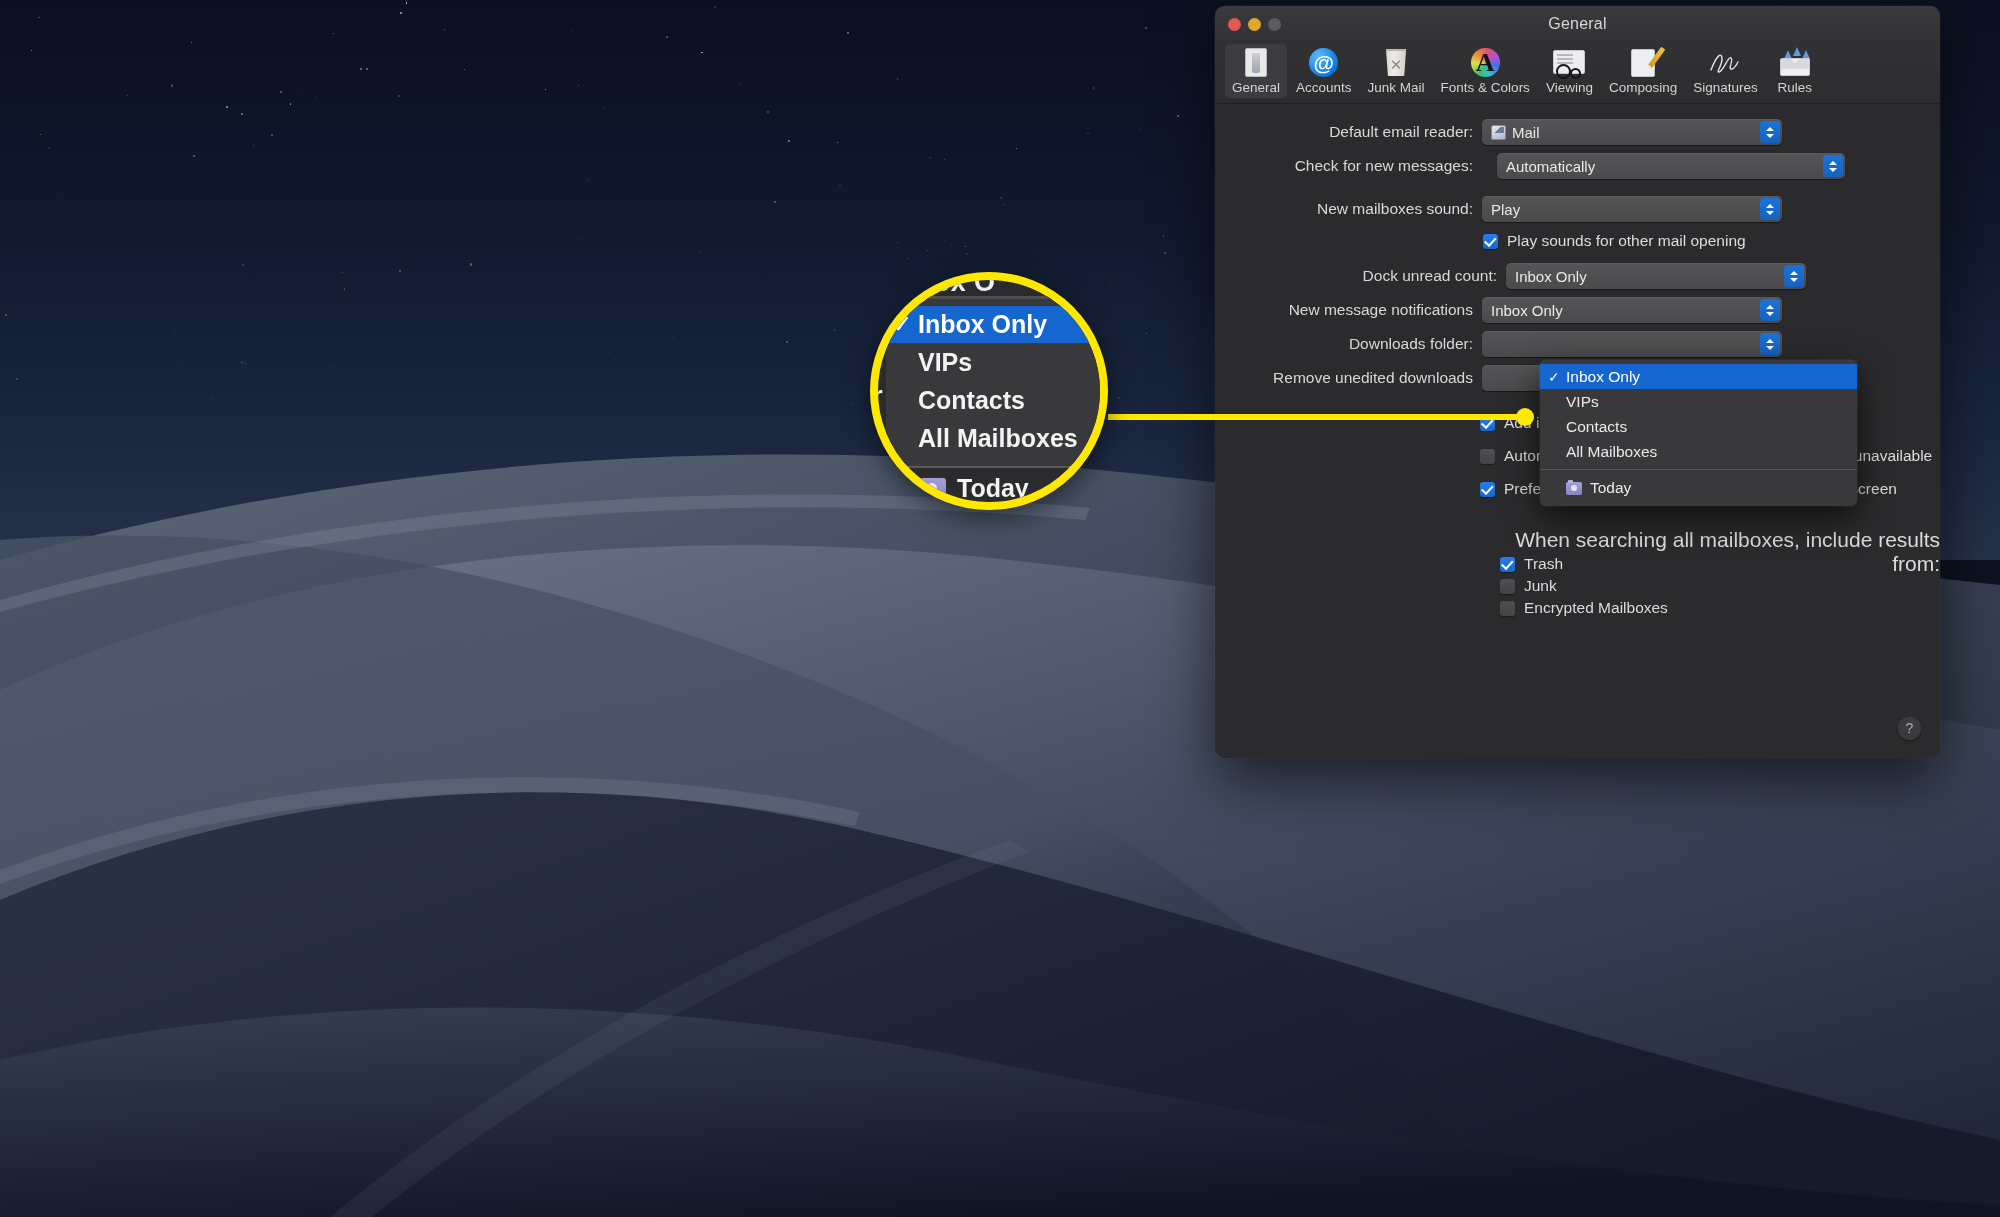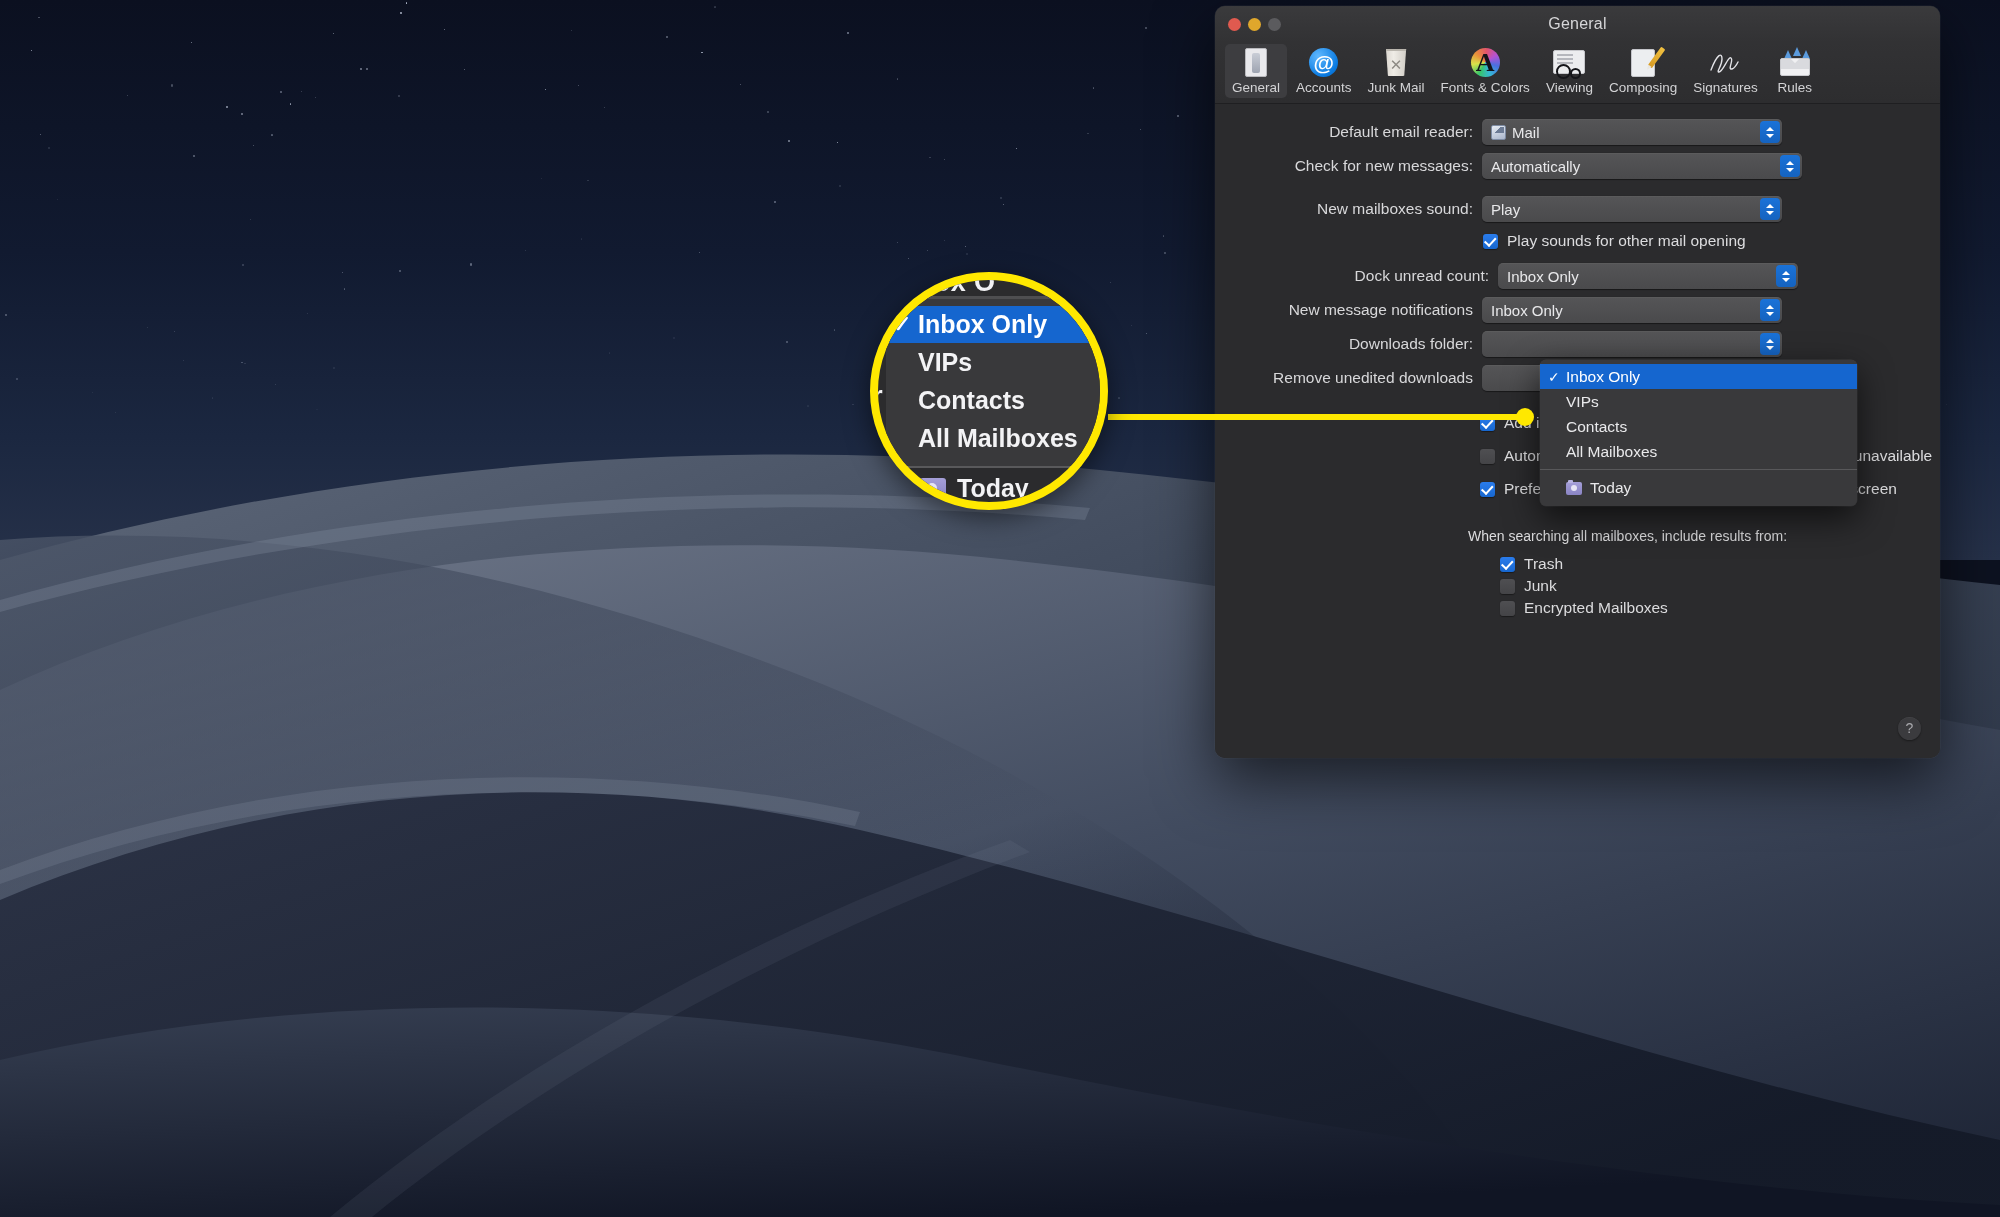--- a/index.html
+++ b/index.html
@@ -130,21 +130,21 @@
 
   
   .cbrow { position:absolute; display:flex; align-items:center; gap:9px; }
   .cb { width:15px; height:15px; border-radius:3px; flex:none; position:relative; }
   .cb.on { background:linear-gradient(180deg,#2a7cec,#1767cf); box-shadow:0 .5px 1px rgba(0,0,0,.4); }
   .cb.on:after { content:""; position:absolute; left:4px; top:1.5px; width:4.5px; height:8.5px;
      border:solid #fff; border-width:0 2px 2px 0; transform:rotate(43deg); }
   .cb.off { background:linear-gradient(180deg,#4f4f52,#444447); box-shadow:0 .5px 1px rgba(0,0,0,.4); }
   .cbtext { font-size:15.5px; color:#dcdcde; white-space:nowrap; }
 
-  .sectitle { position:absolute; font-size:14px; color:#dcdcde; }
+  .sectitle { position:absolute; font-size:21px; color:#dcdcde;text-align:right; }
 
   .helpbtn {
     position:absolute; right:19px; bottom:18px; width:23px; height:23px; border-radius:50%;
     background:#3b3b3e; box-shadow:inset 0 .5px 0 rgba(255,255,255,.08), 0 1px 2px rgba(0,0,0,.4);
     color:#a9a9ad; font-size:14px; text-align:center; line-height:23px;
   }
 
   
   .menu {
     position:absolute; left:1540px; top:360px; width:317px;
@@ -466,21 +466,21 @@
           <span>Mail</span>
           <div class="stepper">
             <div class="chev up"></div>
               <div class="chev dn"></div>
           </div>
         </div>
       </div>
 
       <div class="row" style="left:0; top:49px; width:700px;">
         <div class="rlabel" style="width:258px;">Check for new messages:</div>
-        <div class="popup" style="margin-left:9px; width:320px;">
+        <div class="popup" style="margin-left:24px; width:348px;">
           <span>Automatically</span>
           <div class="stepper">
             <div class="chev up"></div>
               <div class="chev dn"></div>
           </div>
         </div>
       </div>
 
       <div class="row" style="left:0; top:92px; width:700px;">
         <div class="rlabel" style="width:258px;">New mailboxes sound:</div>
@@ -491,21 +491,21 @@
               <div class="chev dn"></div>
           </div>
         </div>
       </div>
 
       <div class="cbrow" style="left:268px; top:128px;">
         <div class="cb on"></div>
         <div class="cbtext">Play sounds for other mail opening</div>
       </div>
 
-      <div class="row" style="left:16px; top:159px; width:700px;">
+      <div class="row" style="left:0; top:159px; width:700px;padding-left:24px;">
         <div class="rlabel" style="width:258px;">Dock unread count:</div>
         <div class="popup" style="margin-left:9px; width:300px;">
           <span>Inbox Only</span>
           <div class="stepper">
             <div class="chev up"></div>
               <div class="chev dn"></div>
           </div>
         </div>
       </div>
 

